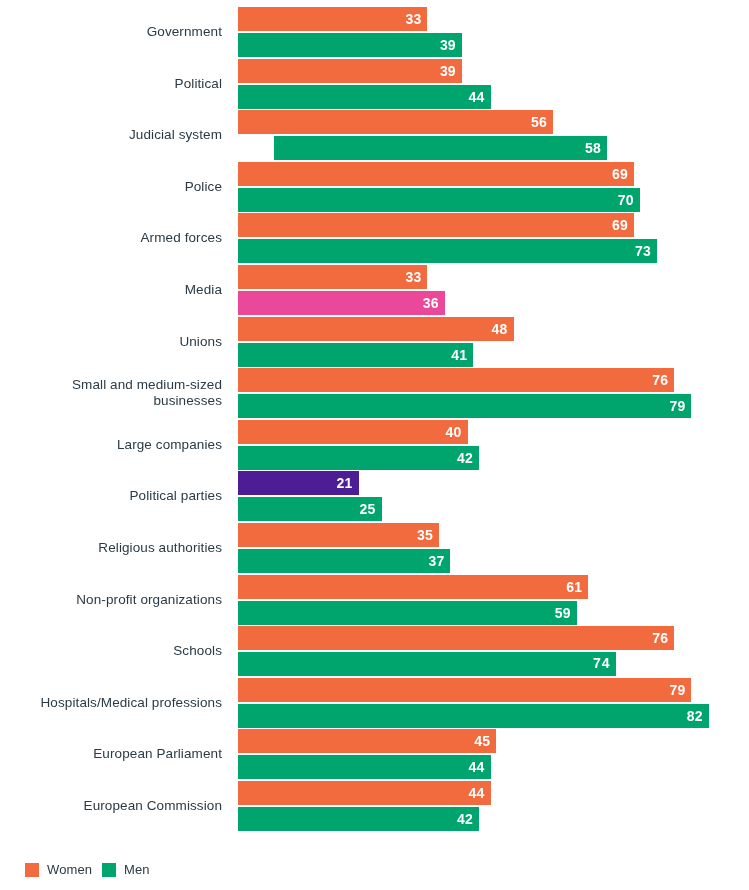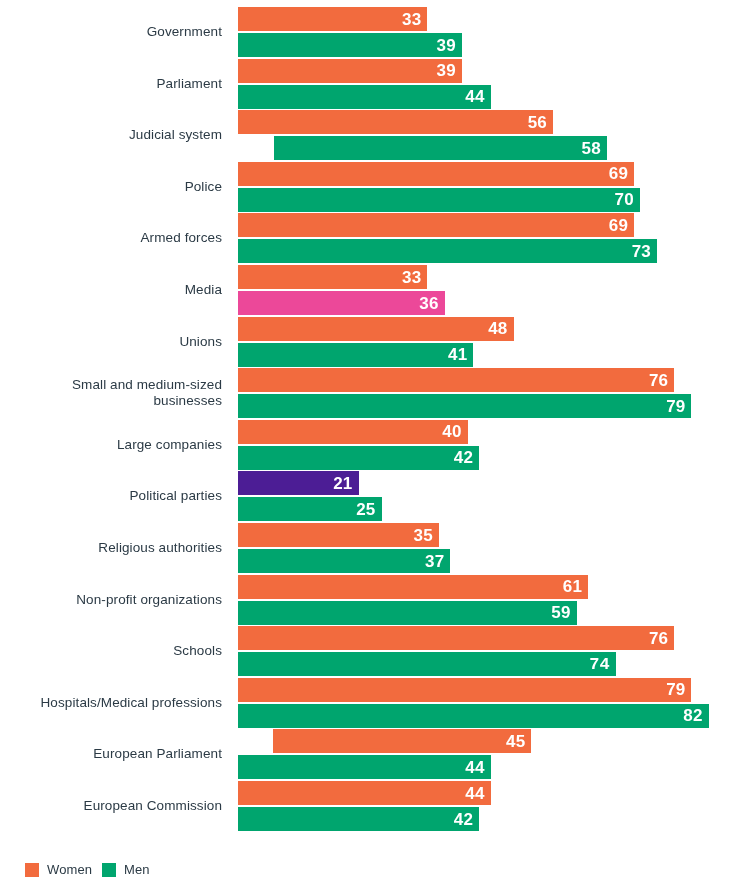--- a/index.html
+++ b/index.html
@@ -73,21 +73,21 @@
     display: flex;
     align-items: center;
     justify-content: flex-end;
     box-sizing: border-box;
     padding-right: 6px;
   }
   .bar.women { top: 1px; }
   .bar.men   { top: 27px; }
 
   .bar-value {
-    font-size: 17px;
+    font-size: 14px;
     font-weight: bold;
     color: #ffffff;
     letter-spacing: 0.2px;
     line-height: 1;
   }
 
   
   #legend {
     position: absolute;
     left: 25px;
@@ -123,21 +123,21 @@
         <div class="bars">
           <div class="bar women" style="width: 189.42px; background: rgb(242, 107, 62);">
             <span class="bar-value">33</span>
           </div>
           <div class="bar men" style="width: 223.86px; background: rgb(0, 165, 110);">
             <span class="bar-value">39</span>
           </div>
         </div>
       </div>
       <div class="row" style="top: 57.6px;">
-        <div class="row-label">Parliament</div>
+        <div class="row-label">Political</div>
         <div class="bars">
           <div class="bar women" style="width: 223.86px; background: rgb(242, 107, 62);">
             <span class="bar-value">39</span>
           </div>
           <div class="bar men" style="width: 252.56px; background: rgb(0, 165, 110);">
             <span class="bar-value">44</span>
           </div>
         </div>
       </div>
       <div class="row" style="top: 109.2px;">
@@ -269,21 +269,21 @@
             <span class="bar-value">79</span>
           </div>
           <div class="bar men" style="width: 470.68px; background: rgb(0, 165, 110);">
             <span class="bar-value">82</span>
           </div>
         </div>
       </div>
       <div class="row" style="top: 728.4px;">
         <div class="row-label">European Parliament</div>
         <div class="bars">
-          <div class="bar women" style="width: 258.3px; background: rgb(242, 107, 62); margin-left: 35px;">
+          <div class="bar women" style="width: 258.3px; background: rgb(242, 107, 62);">
             <span class="bar-value">45</span>
           </div>
           <div class="bar men" style="width: 252.56px; background: rgb(0, 165, 110);">
             <span class="bar-value">44</span>
           </div>
         </div>
       </div>
       <div class="row" style="top: 780px;">
         <div class="row-label">European Commission</div>
         <div class="bars">

